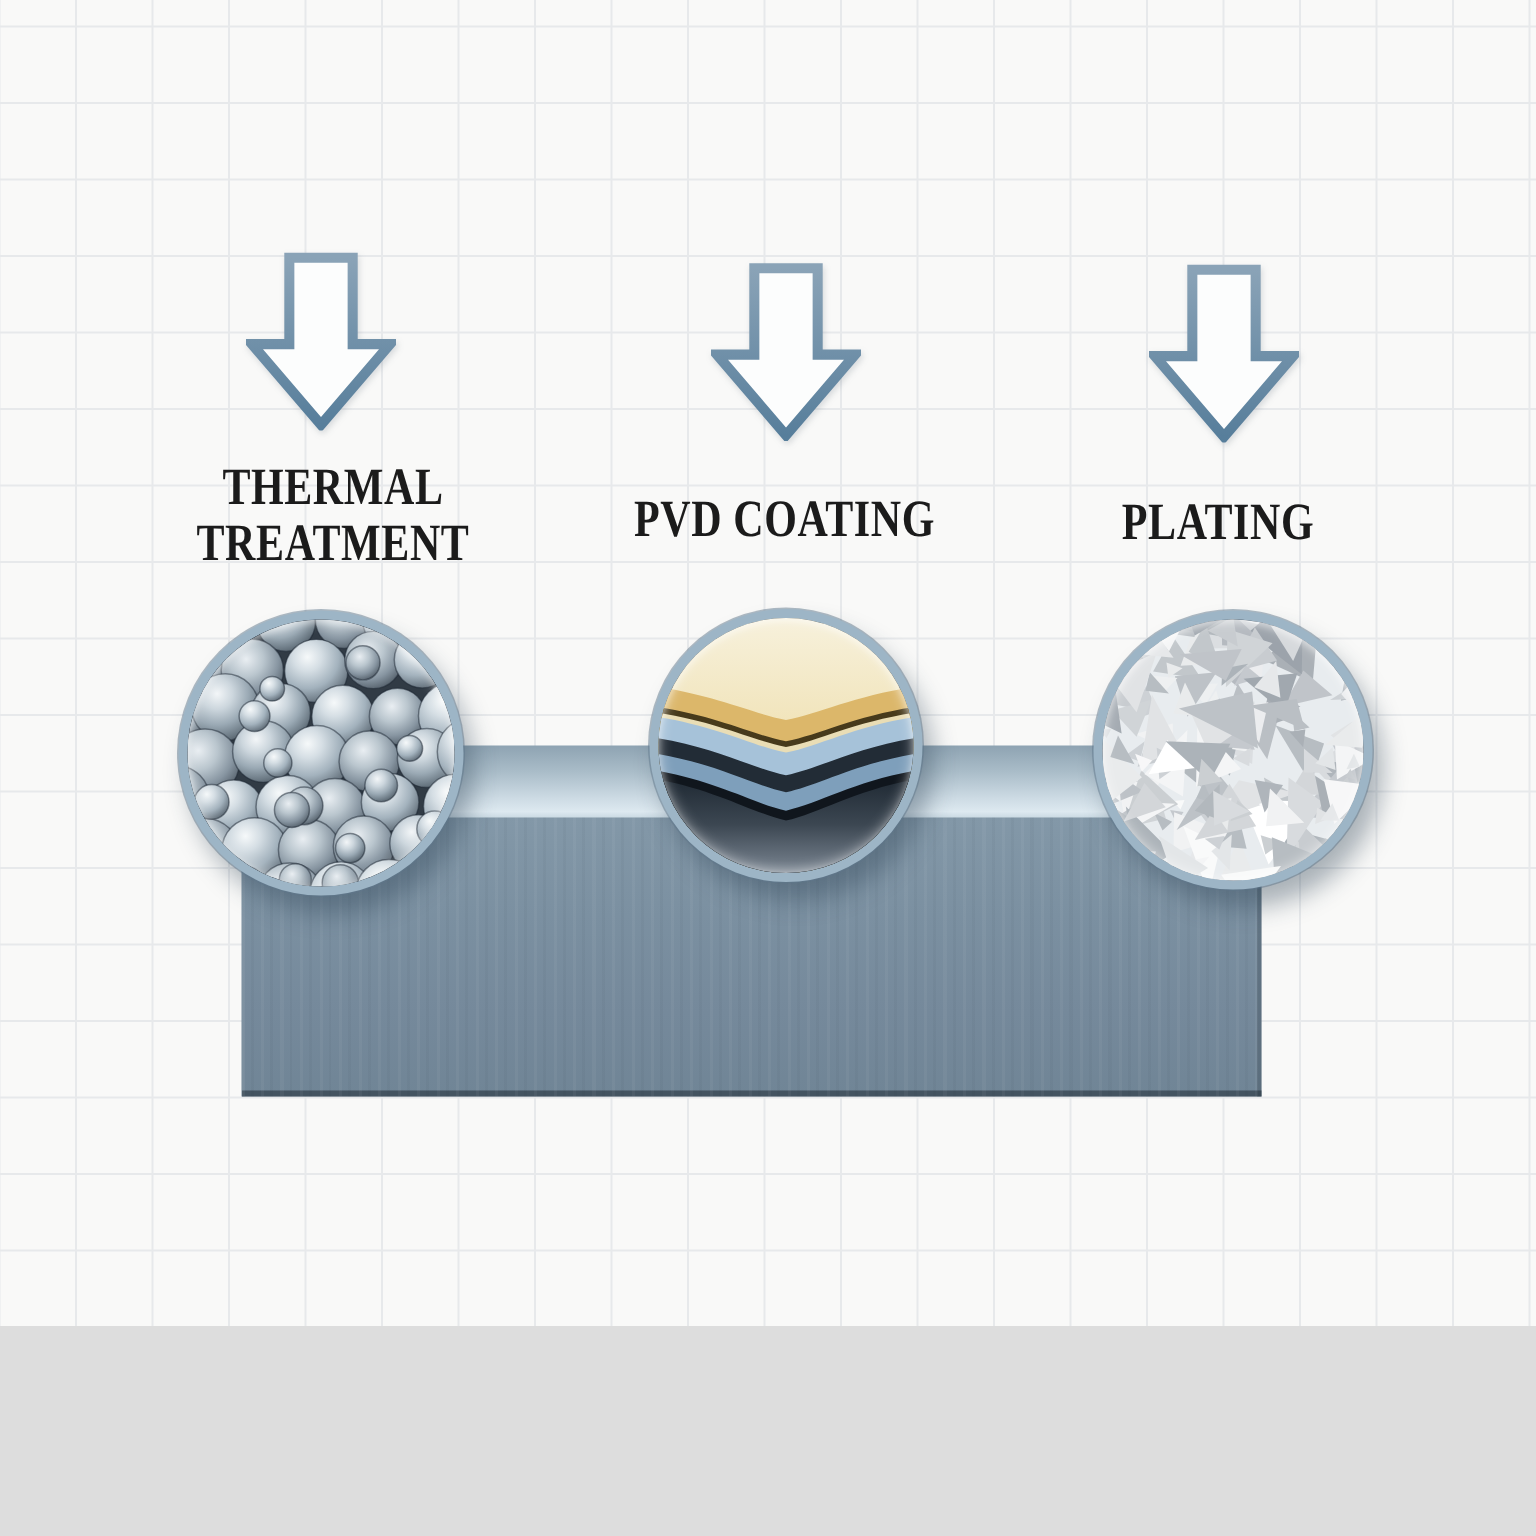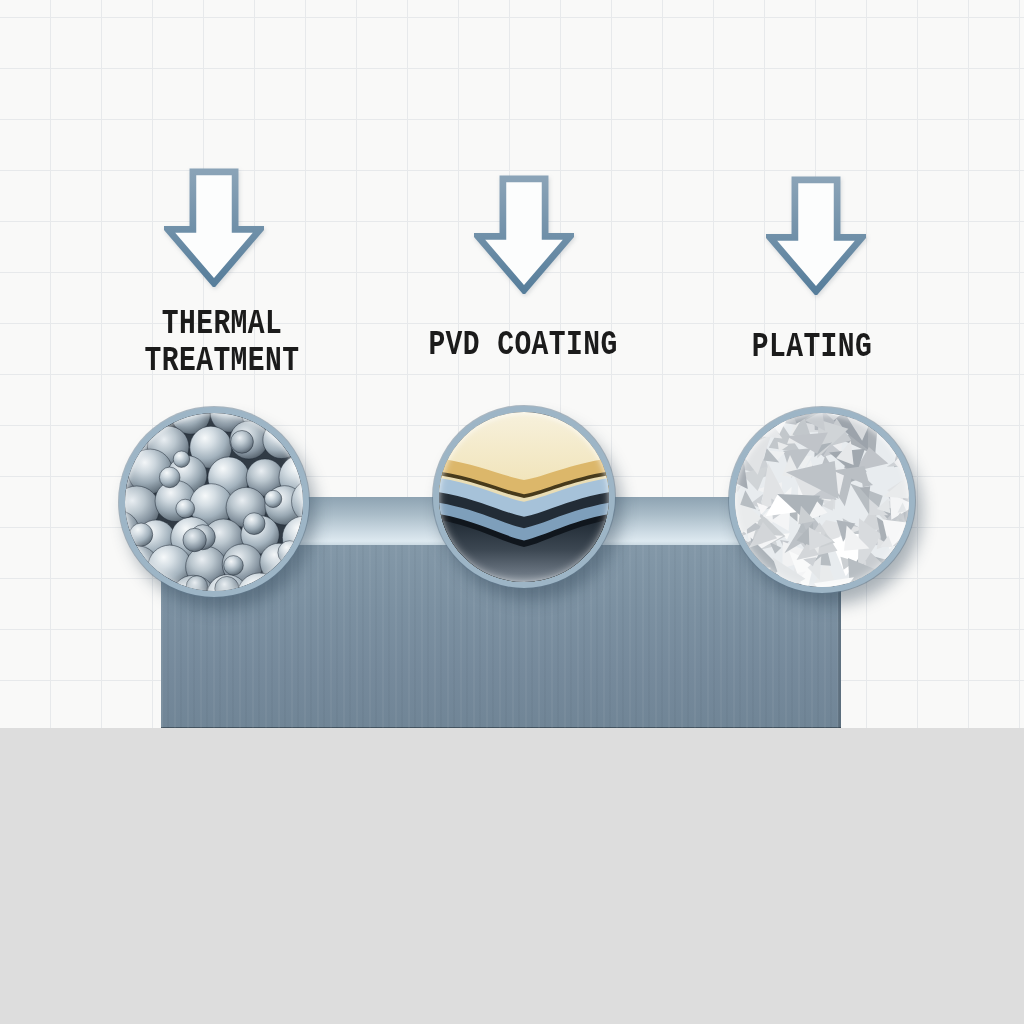--- a/index.html
+++ b/index.html
@@ -1,23 +1,23 @@
 <!DOCTYPE html>
 <html style="--background: #f9f9f8; --grid-line: #e7e9eb; --label-text: #1b1b1b; --circle-ring: #9db5c6; --arrow-outline: #6c8ca7; --substrate-front: #7b8fa0; --substrate-highlight: #d5e2ea; --gold-layer: #dcb76a; --blue-layer: #a6c2d9;"><head>
 <meta charset="utf-8">
 <style>
   html,body{margin:0;padding:0;background:#ddd;}
   .stage{
-    position:relative;width:1024px;height:728px;overflow:hidden;
+    position:relative;width:1024px;height:884px;overflow:hidden;
     background-color:var(--background,#f9f9f8);
     background-image:
       linear-gradient(var(--grid-line,#e7e9eb) 1px,transparent 1px),
       linear-gradient(90deg,var(--grid-line,#e7e9eb) 1px,transparent 1px);
     background-size:51px 51px;background-position:-1px 17px;
-    font-family:Liberation Mono, monospace;
+    font-family:Liberation Serif, serif;
   }
   
   .slab-top{
     position:absolute;left:166px;top:497px;width:673px;height:49px;z-index:1;
     border-radius:10px 10px 0 0;
     background:linear-gradient(180deg,#8ea3b2 0%,#a9bcc8 35%,#cddbe4 72%,#dde9f0 90%,#c6d6e0 100%);
   }
   .slab-front{
     position:absolute;left:161px;top:545px;width:680px;height:186px;z-index:1;
     background:linear-gradient(180deg,#8398a8 0%,#7b90a1 35%,#75899b 70%,#708596 100%);

